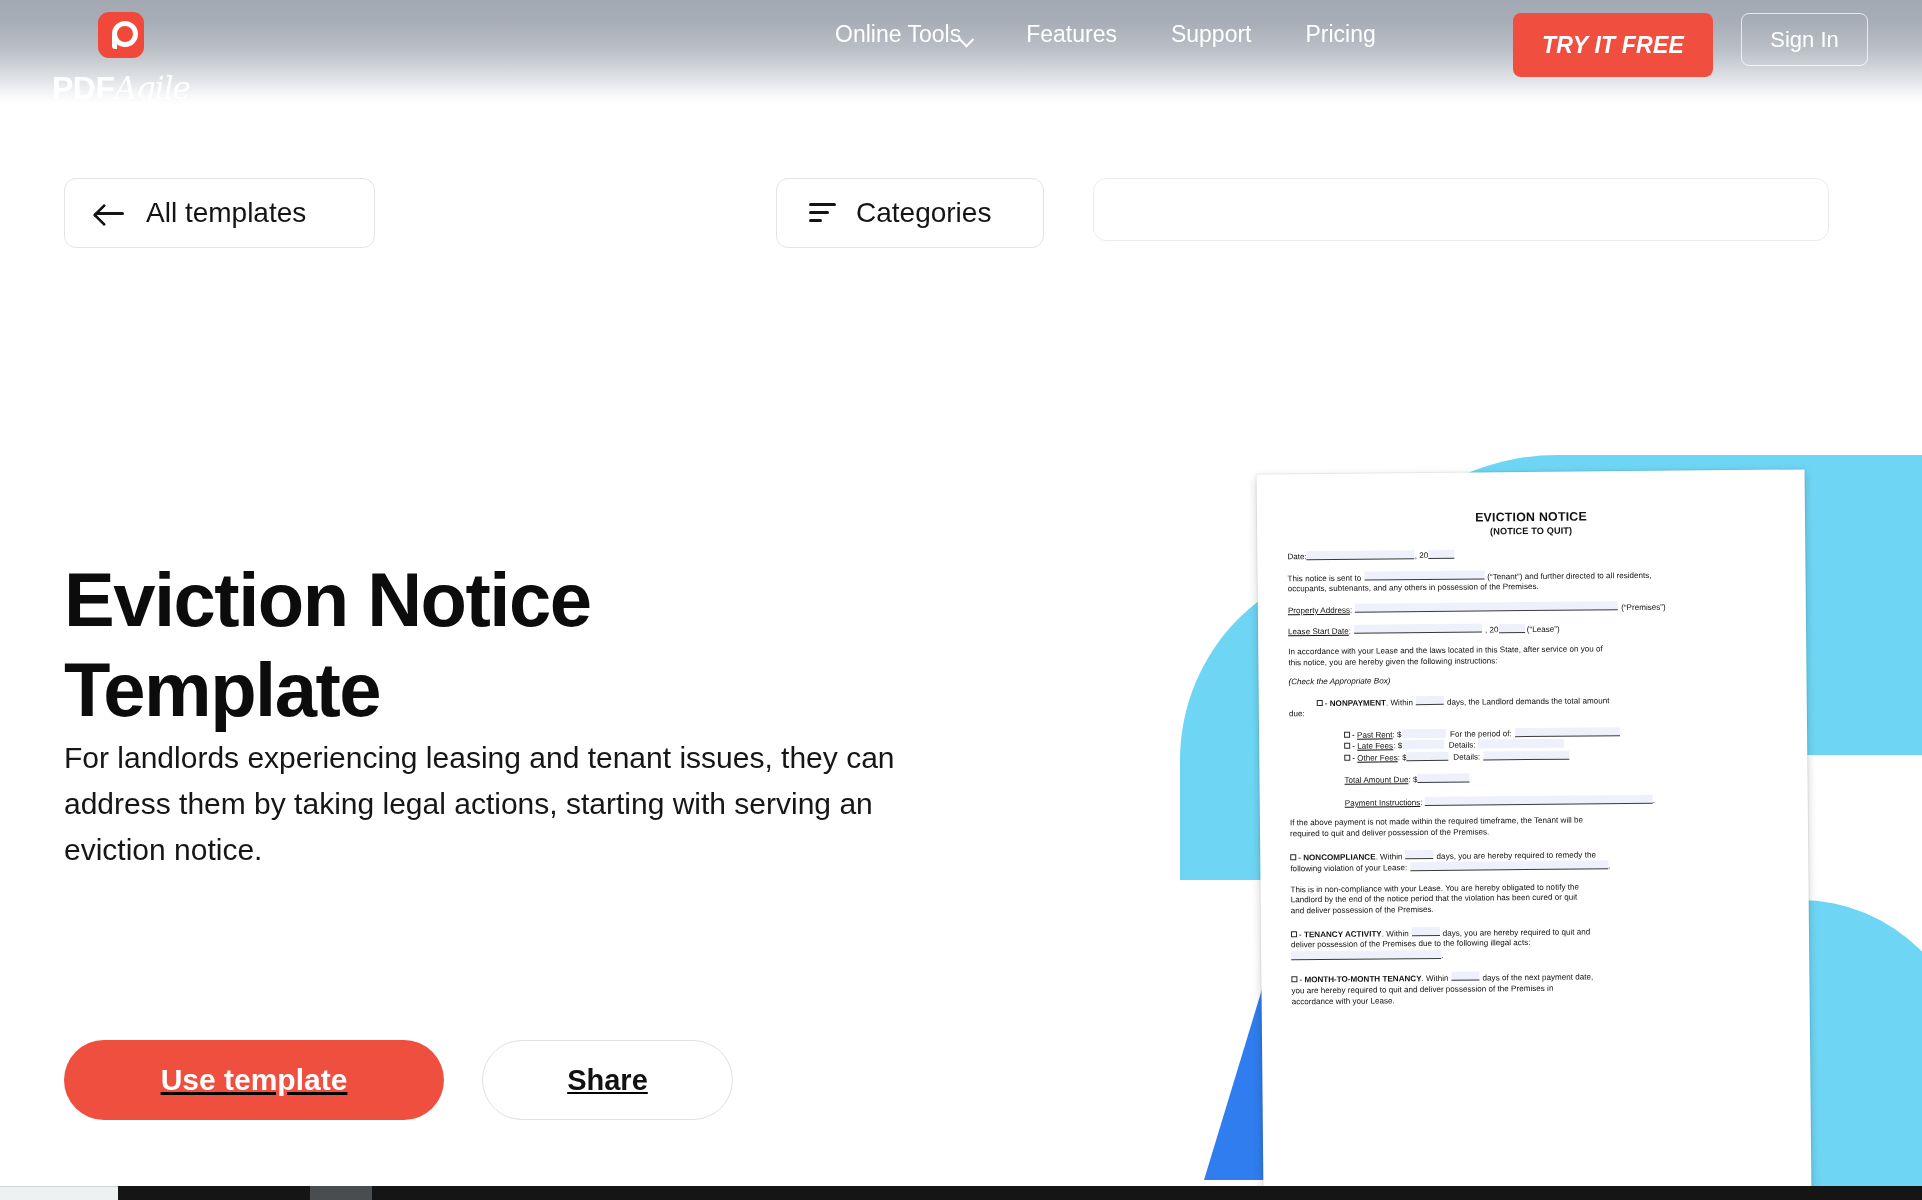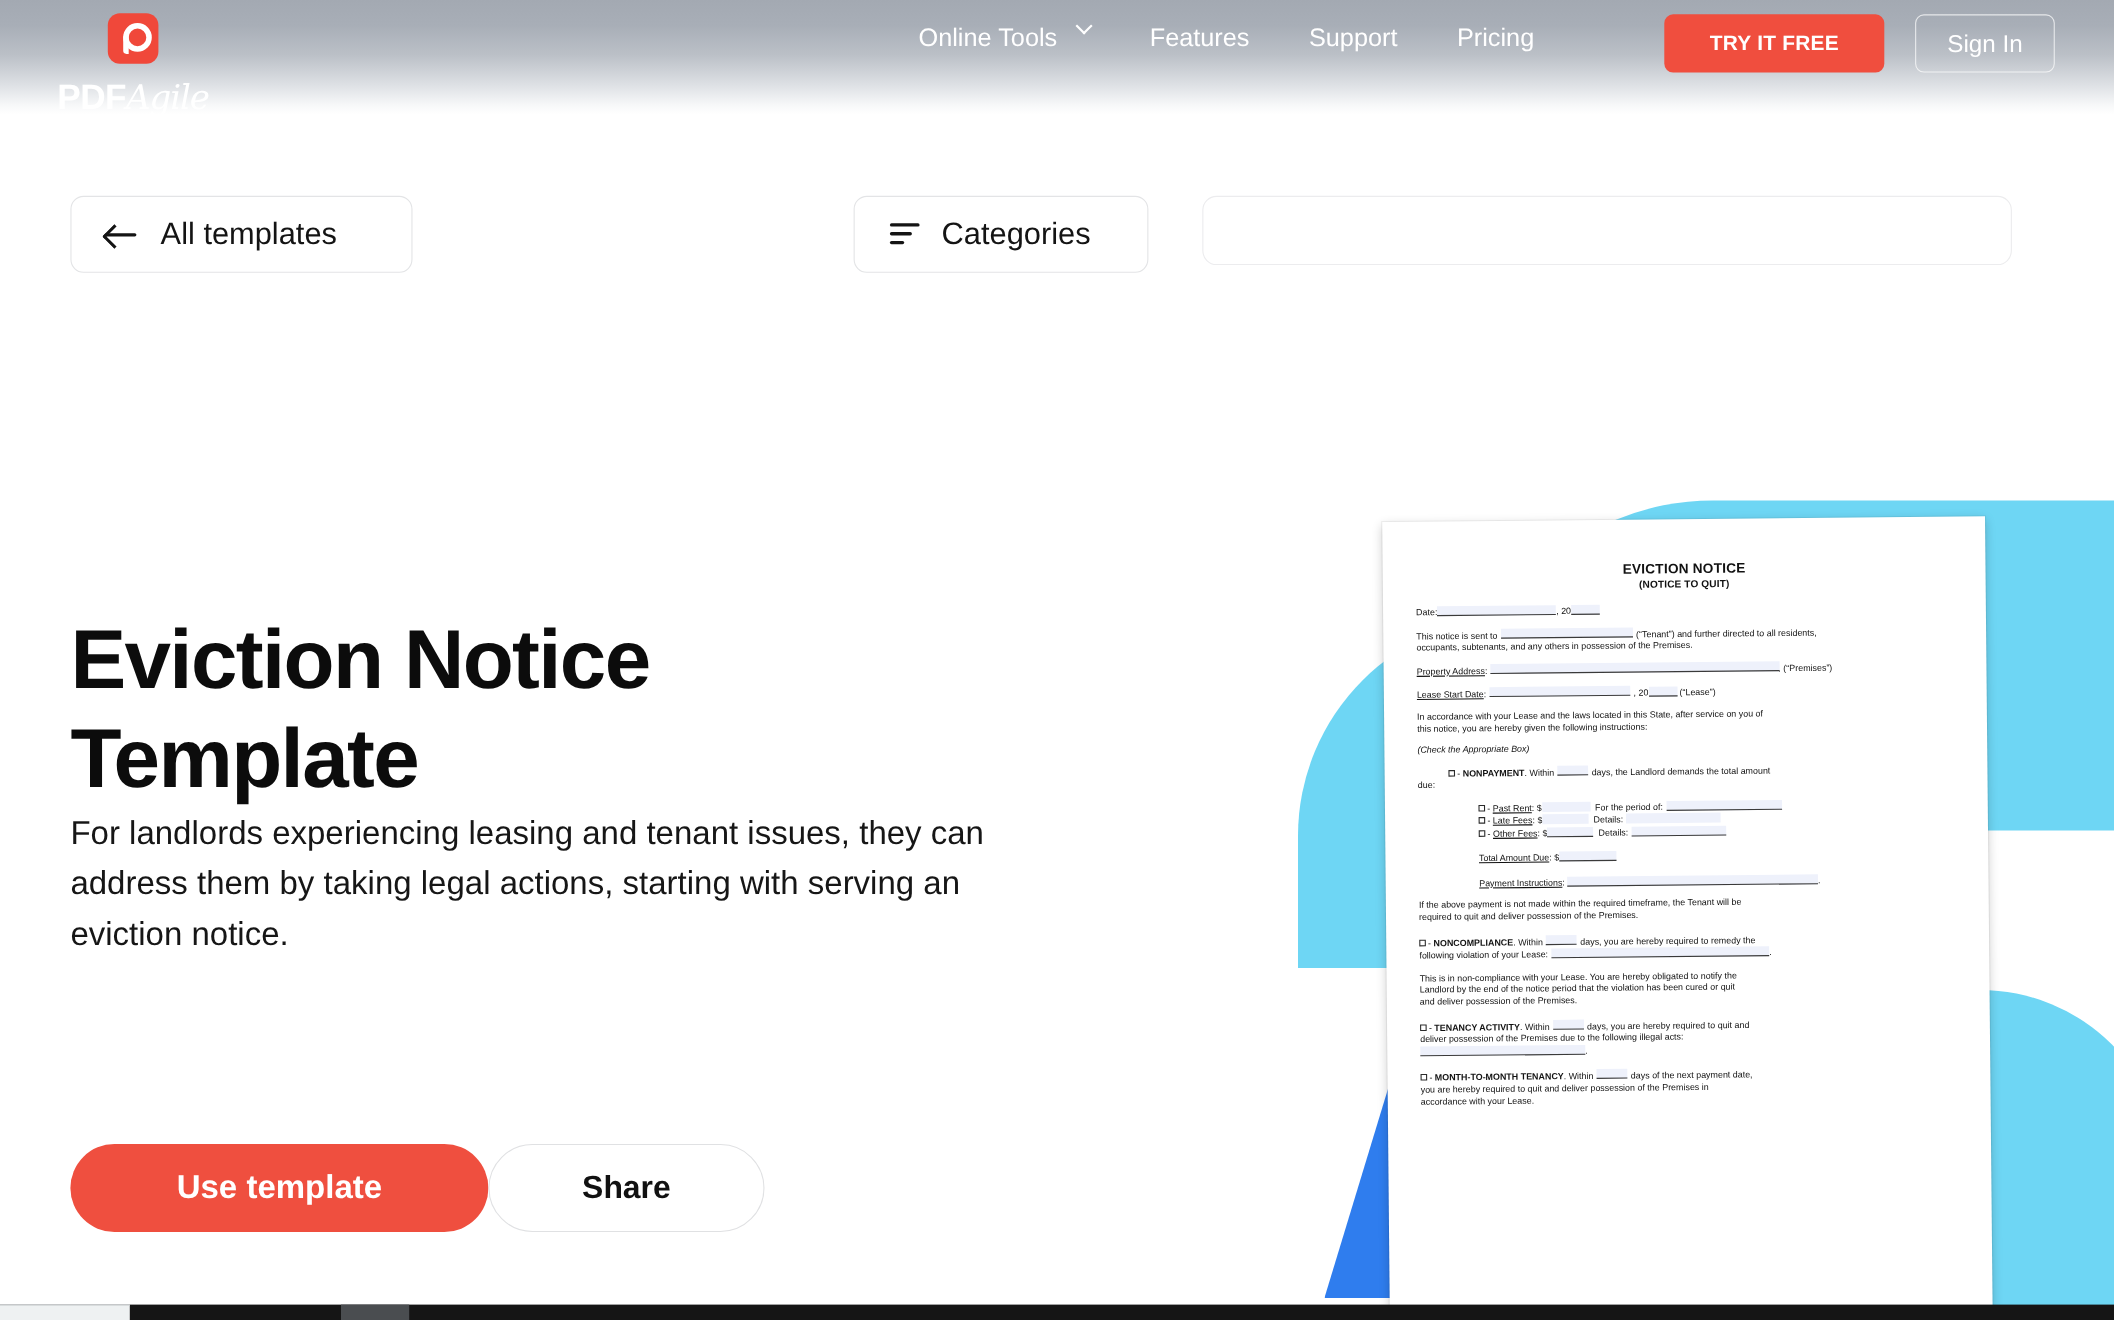--- a/index.html
+++ b/index.html
@@ -83,47 +83,48 @@
     height: 68px;
     display: flex;
     align-items: center;
     gap: 54px;
   }
   .nav-item {
     font-size: 23px;
     color: #ffffff;
     white-space: nowrap;
     display: flex;
-    align-items: flex-start;
-    gap: 19px;
+    align-items: flex-end;
+    gap: 0;
     cursor: pointer;
   }
   .chev {
     display: inline-block;
     width: 11px; height: 11px;
     border-right: 2.4px solid #ffffff;
     border-bottom: 2.4px solid #ffffff;
     transform: rotate(45deg) translate(-2px,-2px);
   }
 
   #try-free-btn {
     position: absolute;
     left: 1513px; top: 13px;
-    width: 200px; height: 53px;
+    width: 200px; height: 64px;
     background: #f04e3e;
     border-radius: 8px;
     color: #ffffff;
-    font-size: 19px;
+    font-size: 23px;
     font-weight: 700;
     letter-spacing: 0.2px;
     display: flex;
     align-items: center;
     justify-content: center;
     cursor: pointer;
     border: none;
+    font-style: italic;
   }
   #sign-in-btn {
     position: absolute;
     left: 1741px; top: 13px;
     width: 127px; height: 53px;
     background: transparent;
     border: 1.5px solid rgba(255,255,255,0.72);
     border-radius: 8px;
     color: #ffffff;
     font-size: 22px;
@@ -249,21 +250,23 @@
     color: #161616;
     max-width: 900px;
     font-weight: 400;
   }
 
   #cta-row {
     position: absolute;
     left: 64px; top: 1040px;
     display: flex;
     align-items: center;
+    gap: 38px;
     z-index: 3;
+    text-decoration: underline;
   }
   #use-template-btn {
     width: 380px; height: 80px;
     background: #ef4f3f;
     border: none;
     border-radius: 40px;
     color: #ffffff;
     font-size: 30px;
     font-weight: 700;
     display: flex;

